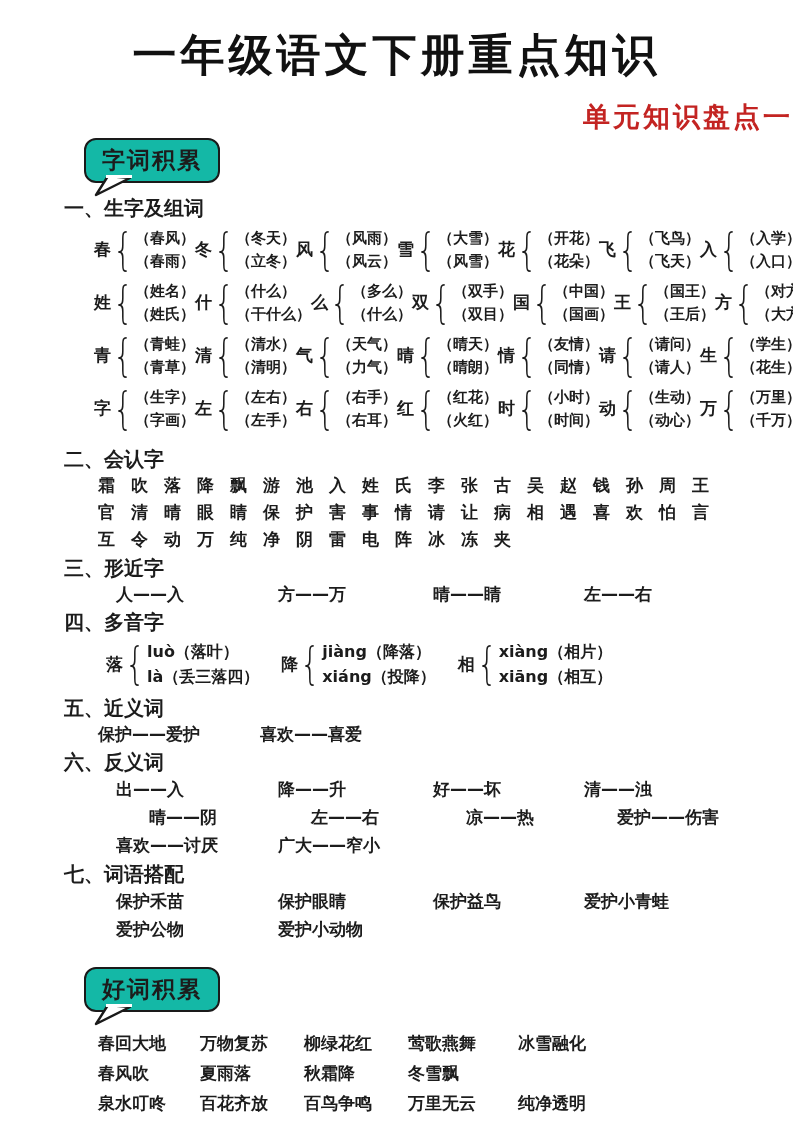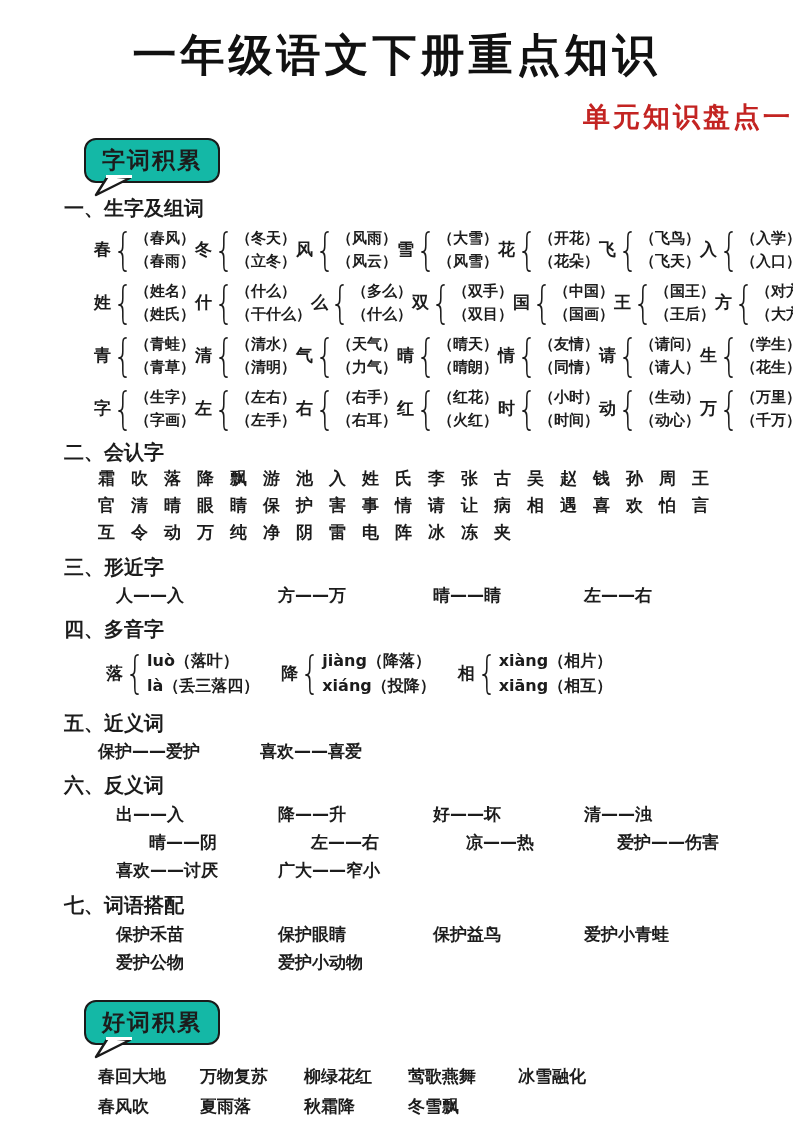--- a/index.html
+++ b/index.html
@@ -27,21 +27,21 @@
     display:inline-block; position:relative;
     border:2.5px solid #1a1a1a; border-radius:12px;
     padding:5px 16px; background:#14b8a6;
     font-size:23px; font-weight:800; letter-spacing:2px;
   }
   .bubble-tail { position:absolute; left:8px; bottom:-16px; z-index:2; }
 
   .heading {
     margin-left:64px; font-size:20px; line-height:26px; font-weight:800;
   }
-  .mt2{margin-top:10px;font-family:Liberation Mono, monospace;} .mt4{margin-top:4px;} .mt8{margin-top:8px;}
+  .mt2{margin-top:2px;} .mt4{margin-top:11px;} .mt8{margin-top:8px;}
 
   
   .cg-rows { margin-left:94px; width:624px; margin-top:2px; }
   .cg-row { display:flex; justify-content:space-between; height:53px; align-items:center; }
   .cg { display:inline-flex; align-items:center; }
   .cg-char { font-size:17px; font-weight:700; }
   .brace {
     display:inline-block; font-size:44px; font-weight:300; line-height:48px;
     transform:scaleX(.72); margin:0 -2px; color:#1c1c1c;
   }

